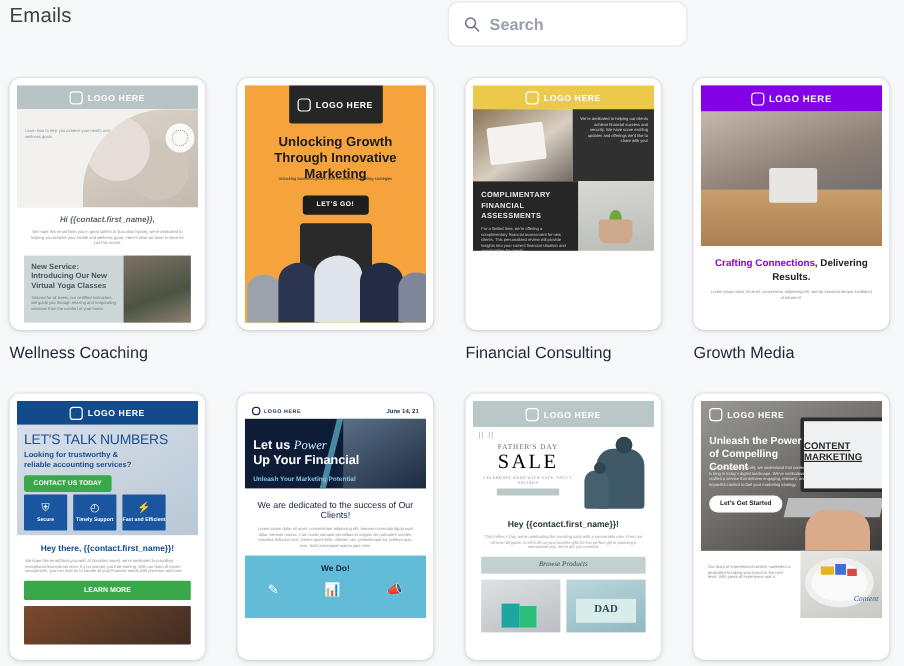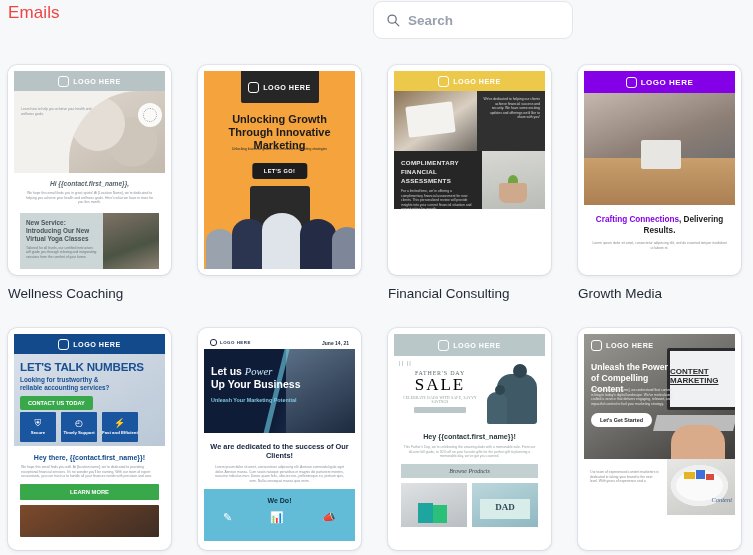--- a/index.html
+++ b/index.html
@@ -13,21 +13,21 @@
 
   .page { position: relative; width: 753px; height: 555px; background: #f7f8fa; }
 
   
   .header {
     position: absolute; top: 0; left: 0; width: 753px; height: 47px;
     background: #f7f8fa;
   }
   .page-title {
     position: absolute; left: 8px; top: 3px;
-    font-size: 17px; font-weight: 400; color: #ef4444; letter-spacing: .1px;
+    font-size: 17px; font-weight: 400; color: #404040; letter-spacing: .1px;
   }
   .search-box {
     position: absolute; left: 373px; top: 1px;
     width: 200px; height: 38px;
     background: #ffffff; border: 1px solid #e3e6ec; border-radius: 9px;
     display: flex; align-items: center; padding: 0 12px; gap: 8px;
   }
   .search-icon { width: 14px; height: 14px; flex: 0 0 auto; display:block; color:#6b7280; }
   .search-input {
     border: 0; outline: 0; background: transparent;
@@ -159,44 +159,44 @@
   .t4 .foot { padding:9px 8px 0; text-align:center; }
   .t4 .h { font-size:8.2px; font-weight:700; line-height:11px; color:#1d1d1d; }
   .t4 .h em { font-style:normal; color:#8400e7; }
   .t4 .para { margin-top:5px; color:#8d8d8d; }
 
   
   .t5 { background:#fff; height:100%; position:relative; overflow:hidden; }
   .t5 .bar { background:#124a8c; color:#fff; height:20px; }
   .t5 .hero { position:relative; height:92px; background:linear-gradient(150deg,#e9edf2,#c9d2dc); overflow:hidden; }
   .t5 .hero .ovl { position:absolute; inset:0; background:rgba(18,74,140,.08); }
-  .t5 .hd { position:absolute; left:6px; top:6px; font-size:11.6px; font-weight:700; color:#1a4f93; letter-spacing:-.2px; }
+  .t5 .hd { position:absolute; left:6px; top:6px; font-size:11.6px; font-weight:400; color:#1a4f93; letter-spacing:-.2px; }
   .t5 .sub { position:absolute; left:6px; top:22px; width:100px; font-size:6.4px; font-weight:700; color:#1a4f93; line-height:8px; }
   .t5 .cta { position:absolute; left:6px; top:42px; background:#39a84b; color:#fff; font-size:5.6px; font-weight:700; padding:4px 8px; border-radius:2px; }
   .t5 .feat { position:absolute; left:6px; top:58px; display:flex; gap:5px; }
   .t5 .fb { width:36px; height:30px; background:#1a56a0; color:#fff; display:flex; flex-direction:column; align-items:center; justify-content:center; gap:2px; border-radius:1px; }
   .t5 .fb .gl { font-size:9px; line-height:9px; }
   .t5 .fb .cap { font-size:4.3px; font-weight:700; text-align:center; line-height:5px; }
   .t5 .greet { text-align:center; font-size:7px; font-weight:800; color:#124a8c; padding:8px 4px 0; }
   .t5 .para { padding:4px 7px 0; color:#8c9299; }
   .t5 .learn { margin:5px 6px 0; background:#39a84b; color:#fff; text-align:center; font-size:5.8px; font-weight:700; padding:5px 0; border-radius:1px; }
   .t5 .door { margin:5px 6px 0; height:32px; background:linear-gradient(150deg,#7d4a2c,#3e2d23); border-radius:1px; }
 
   
   .t6 { background:#fff; height:100%; position:relative; }
   .t6 .top { display:flex; align-items:center; justify-content:space-between; padding:5px 6px 3px; color:#1b2b4b; }
   .t6 .top .logobar { gap:3px; }
   .t6 .date { font-size:5px; font-weight:700; color:#26364f; }
-  .t6 .hero { height:84px; background:linear-gradient(110deg,#0f1c38 52%,#33506f); position:relative; overflow:hidden; }
+  .t6 .hero { height:58px; background:linear-gradient(110deg,#0f1c38 52%,#33506f); position:relative; overflow:hidden; }
   .t6 .hero .shine { position:absolute; left:46%; top:-10%; width:5px; height:130%; background:#6fd0e8; opacity:.6; transform:rotate(14deg); }
   .t6 .hero .img { position:absolute; right:0; top:0; width:46%; height:100%; background:linear-gradient(150deg,#5a6f86,#1d2a3f); }
   .t6 .hero h3 { position:absolute; left:7px; top:16px; margin:0; font-size:10.5px; font-weight:800; color:#fff; line-height:13px; }
   .t6 .hero h3 i { font-family:"Liberation Serif", serif; font-weight:400; color:#cfefff; }
   .t6 .hero .sb { position:absolute; left:7px; top:48px; font-size:5.4px; color:#7fc6de; font-weight:700; }
-  .t6 .tt { text-align:center; font-size:7.4px; font-weight:700; color:#16233c; padding:9px 6px 0; }
+  .t6 .tt { text-align:center; font-size:7.4px; font-weight:400; color:#16233c; padding:9px 6px 0; }
   .t6 .para { padding:5px 9px 0; color:#8d939b; text-align:center; }
   .t6 .blue { margin-top:6px; background:#62bcd8; height:52px; position:relative; }
   .t6 .blue .lb { text-align:center; font-size:7px; font-weight:800; color:#0f2a3a; padding-top:8px; }
   .t6 .blue .icons { display:flex; justify-content:space-around; align-items:center; padding-top:7px; color:#fff; font-size:11px; }
 
   
   .t7 { background:#fff; height:100%; position:relative; }
   .t7 .bar { background:#b9c7c9; color:#fff; height:22px; }
   .t7 .hero { position:relative; height:70px; background:#fff; }
   .t7 .hero .marks { position:absolute; left:5px; top:4px; font-size:6px; color:#9aa7a9; letter-spacing:1px; }
@@ -426,21 +426,21 @@
                 <span class="logo-txt" style="font-size:4.4px">LOGO HERE</span>
               </div>
               <span class="date">June 14, 21</span>
             </div>
             <div class="hero">
               <div class="img"></div>
               <div class="shine"></div>
               <h3>
                 <span>Let us</span>
                 <i>Power</i><br>
-                <span>Up Your Business</span>
+                <span>Up Your Financial</span>
               </h3>
               <div class="sb">Unleash Your Marketing Potential</div>
             </div>
             <div class="tt">We are dedicated to the success of Our Clients!</div>
             <div class="para tiny">Lorem ipsum dolor sit amet, consectetuer adipiscing elit. Aenean commodo ligula eget dolor. Aenean massa. Cum sociis natoque penatibus et magnis dis parturient montes, nascetur ridiculus mus. Donec quam felis, ultricies nec, pellentesque eu, pretium quis, sem. Nulla consequat massa quis enim.</div>
             <div class="blue">
               <div class="lb">We Do!</div>
               <div class="icons">
                 <span>✎</span>
                 <span>📊</span>

